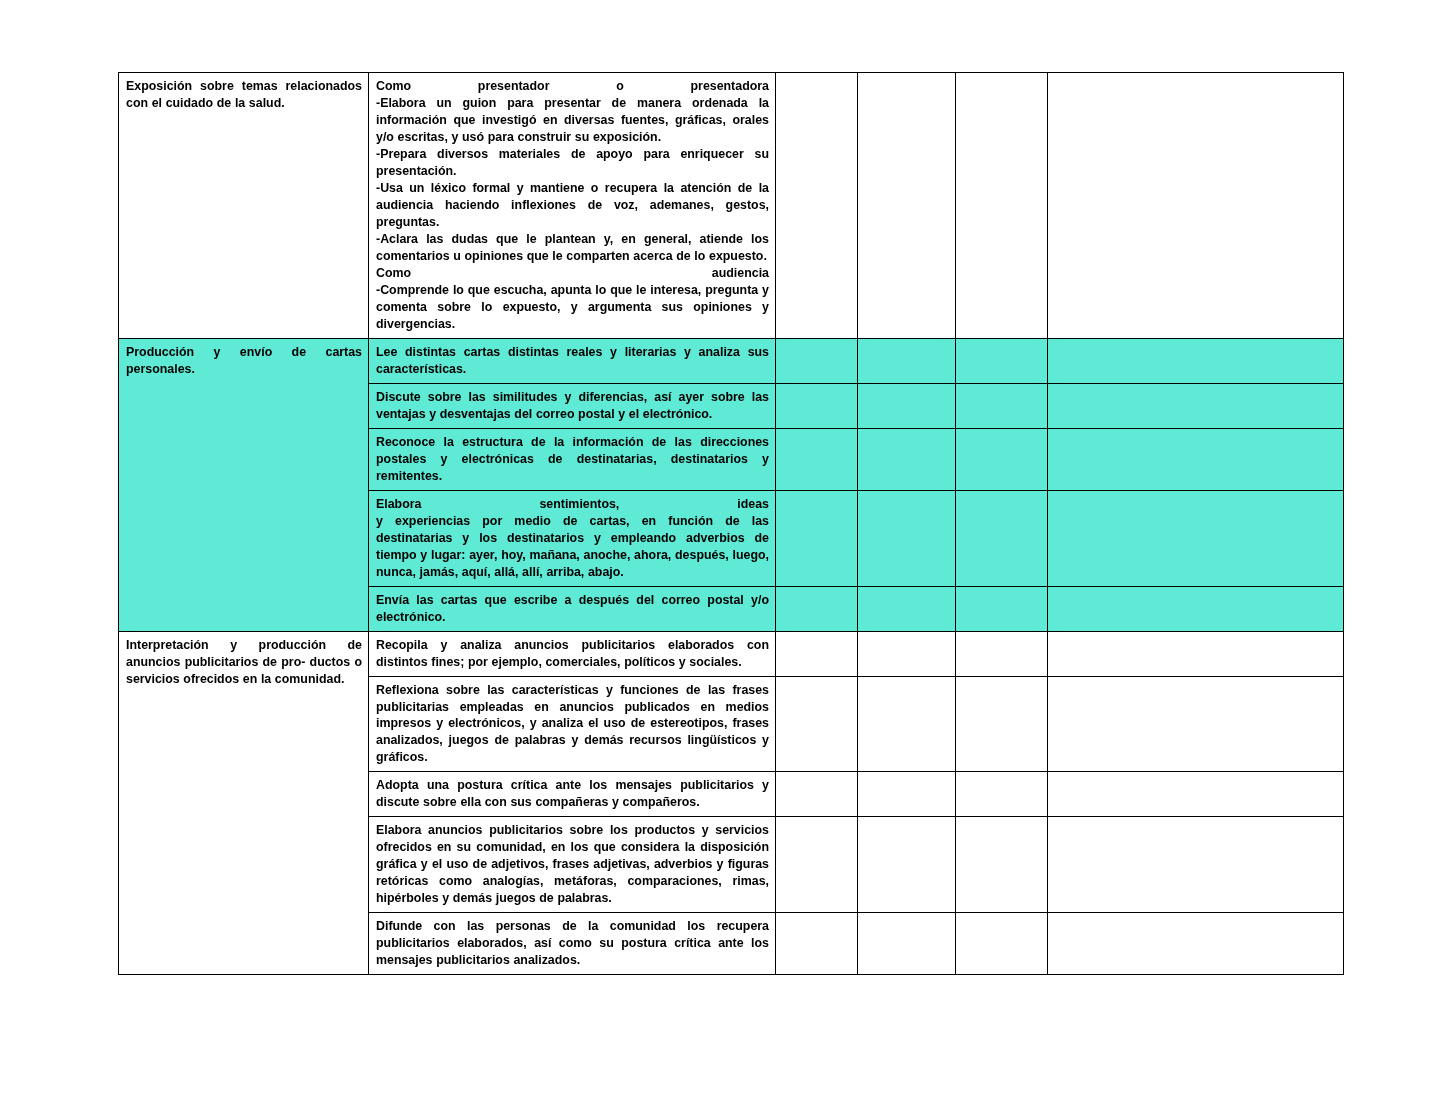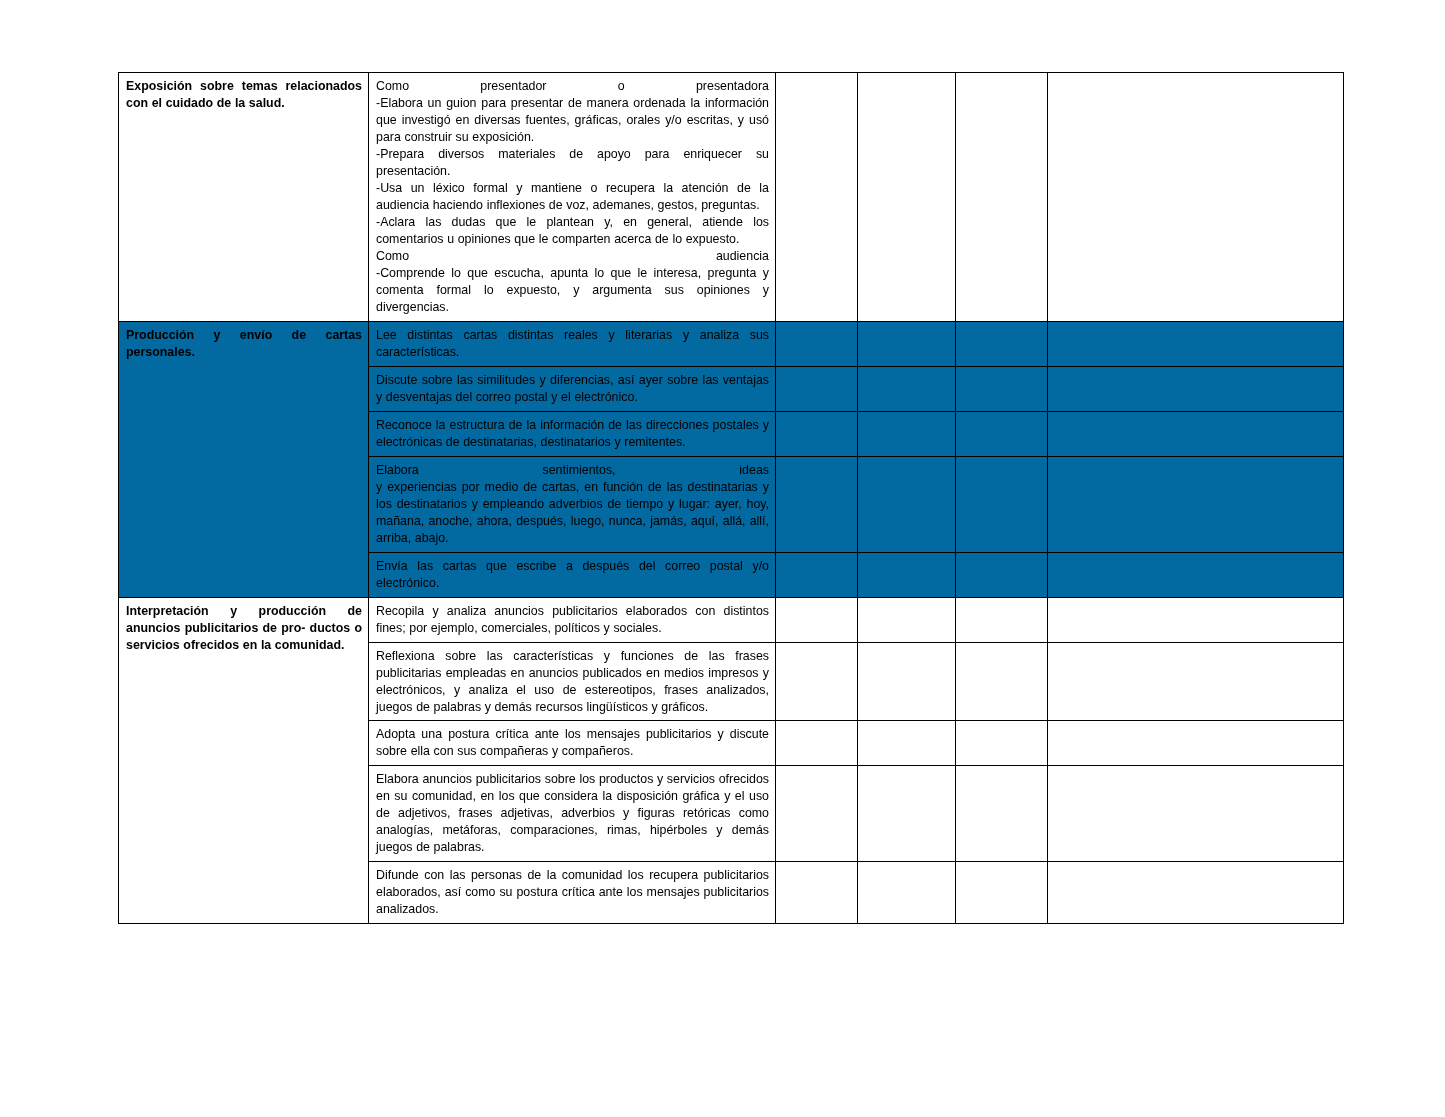--- a/index.html
+++ b/index.html
@@ -51,28 +51,28 @@
   .col-n3         { width: 92px; }
   .col-obs        { width: 296px; }
 
   .cell-learning {
     font-weight: bold;
     font-size: 12.2px;
     line-height: 1.4;
   }
 
   .cell-indicator {
-    font-weight: normal;
+    font-weight: bold;
   }
 
   .mark-cell { padding: 0; }
 
   
   .tint td { background: #f6c8ac; }
-  td.tint  { background: #0369a1; }
+  td.tint  { background: #5eead4; }
 
   .para { margin: 0; }
   .para + .para { margin-top: 0; }
 
   
   .para:last-child { }
 </style>
 </head>
 <body>
 
@@ -91,21 +91,21 @@
           <td class="cell-learning" rowspan="1">
             <p class="para">Exposición sobre temas relacionados con el cuidado de la salud.</p>
           </td>
           <td class="cell-indicator">
             <p class="para" style="text-align-last: justify;">Como presentador o presentadora</p>
             <p class="para">-Elabora un guion para presentar de manera ordenada la información que investigó en diversas fuentes, gráficas, orales y/o escritas, y usó para construir su exposición.</p>
             <p class="para">-Prepara diversos materiales de apoyo para enriquecer su presentación.</p>
             <p class="para">-Usa un léxico formal y mantiene o recupera la atención de la audiencia haciendo inflexiones de voz, ademanes, gestos, preguntas.</p>
             <p class="para">-Aclara las dudas que le plantean y, en general, atiende los comentarios u opiniones que le comparten acerca de lo expuesto.</p>
             <p class="para" style="text-align-last: justify;">Como audiencia</p>
-            <p class="para">-Comprende lo que escucha, apunta lo que le interesa, pregunta y comenta formal lo expuesto, y argumenta sus opiniones y divergencias.</p>
+            <p class="para">-Comprende lo que escucha, apunta lo que le interesa, pregunta y comenta sobre lo expuesto, y argumenta sus opiniones y divergencias.</p>
           </td>
           <td class="mark-cell"></td>
           <td class="mark-cell"></td>
           <td class="mark-cell"></td>
           <td class="mark-cell"></td>
         </tr>
         <tr class="tint">
           <td class="cell-learning tint" rowspan="5">
             <p class="para">Producción y envío de cartas personales.</p>
           </td>

